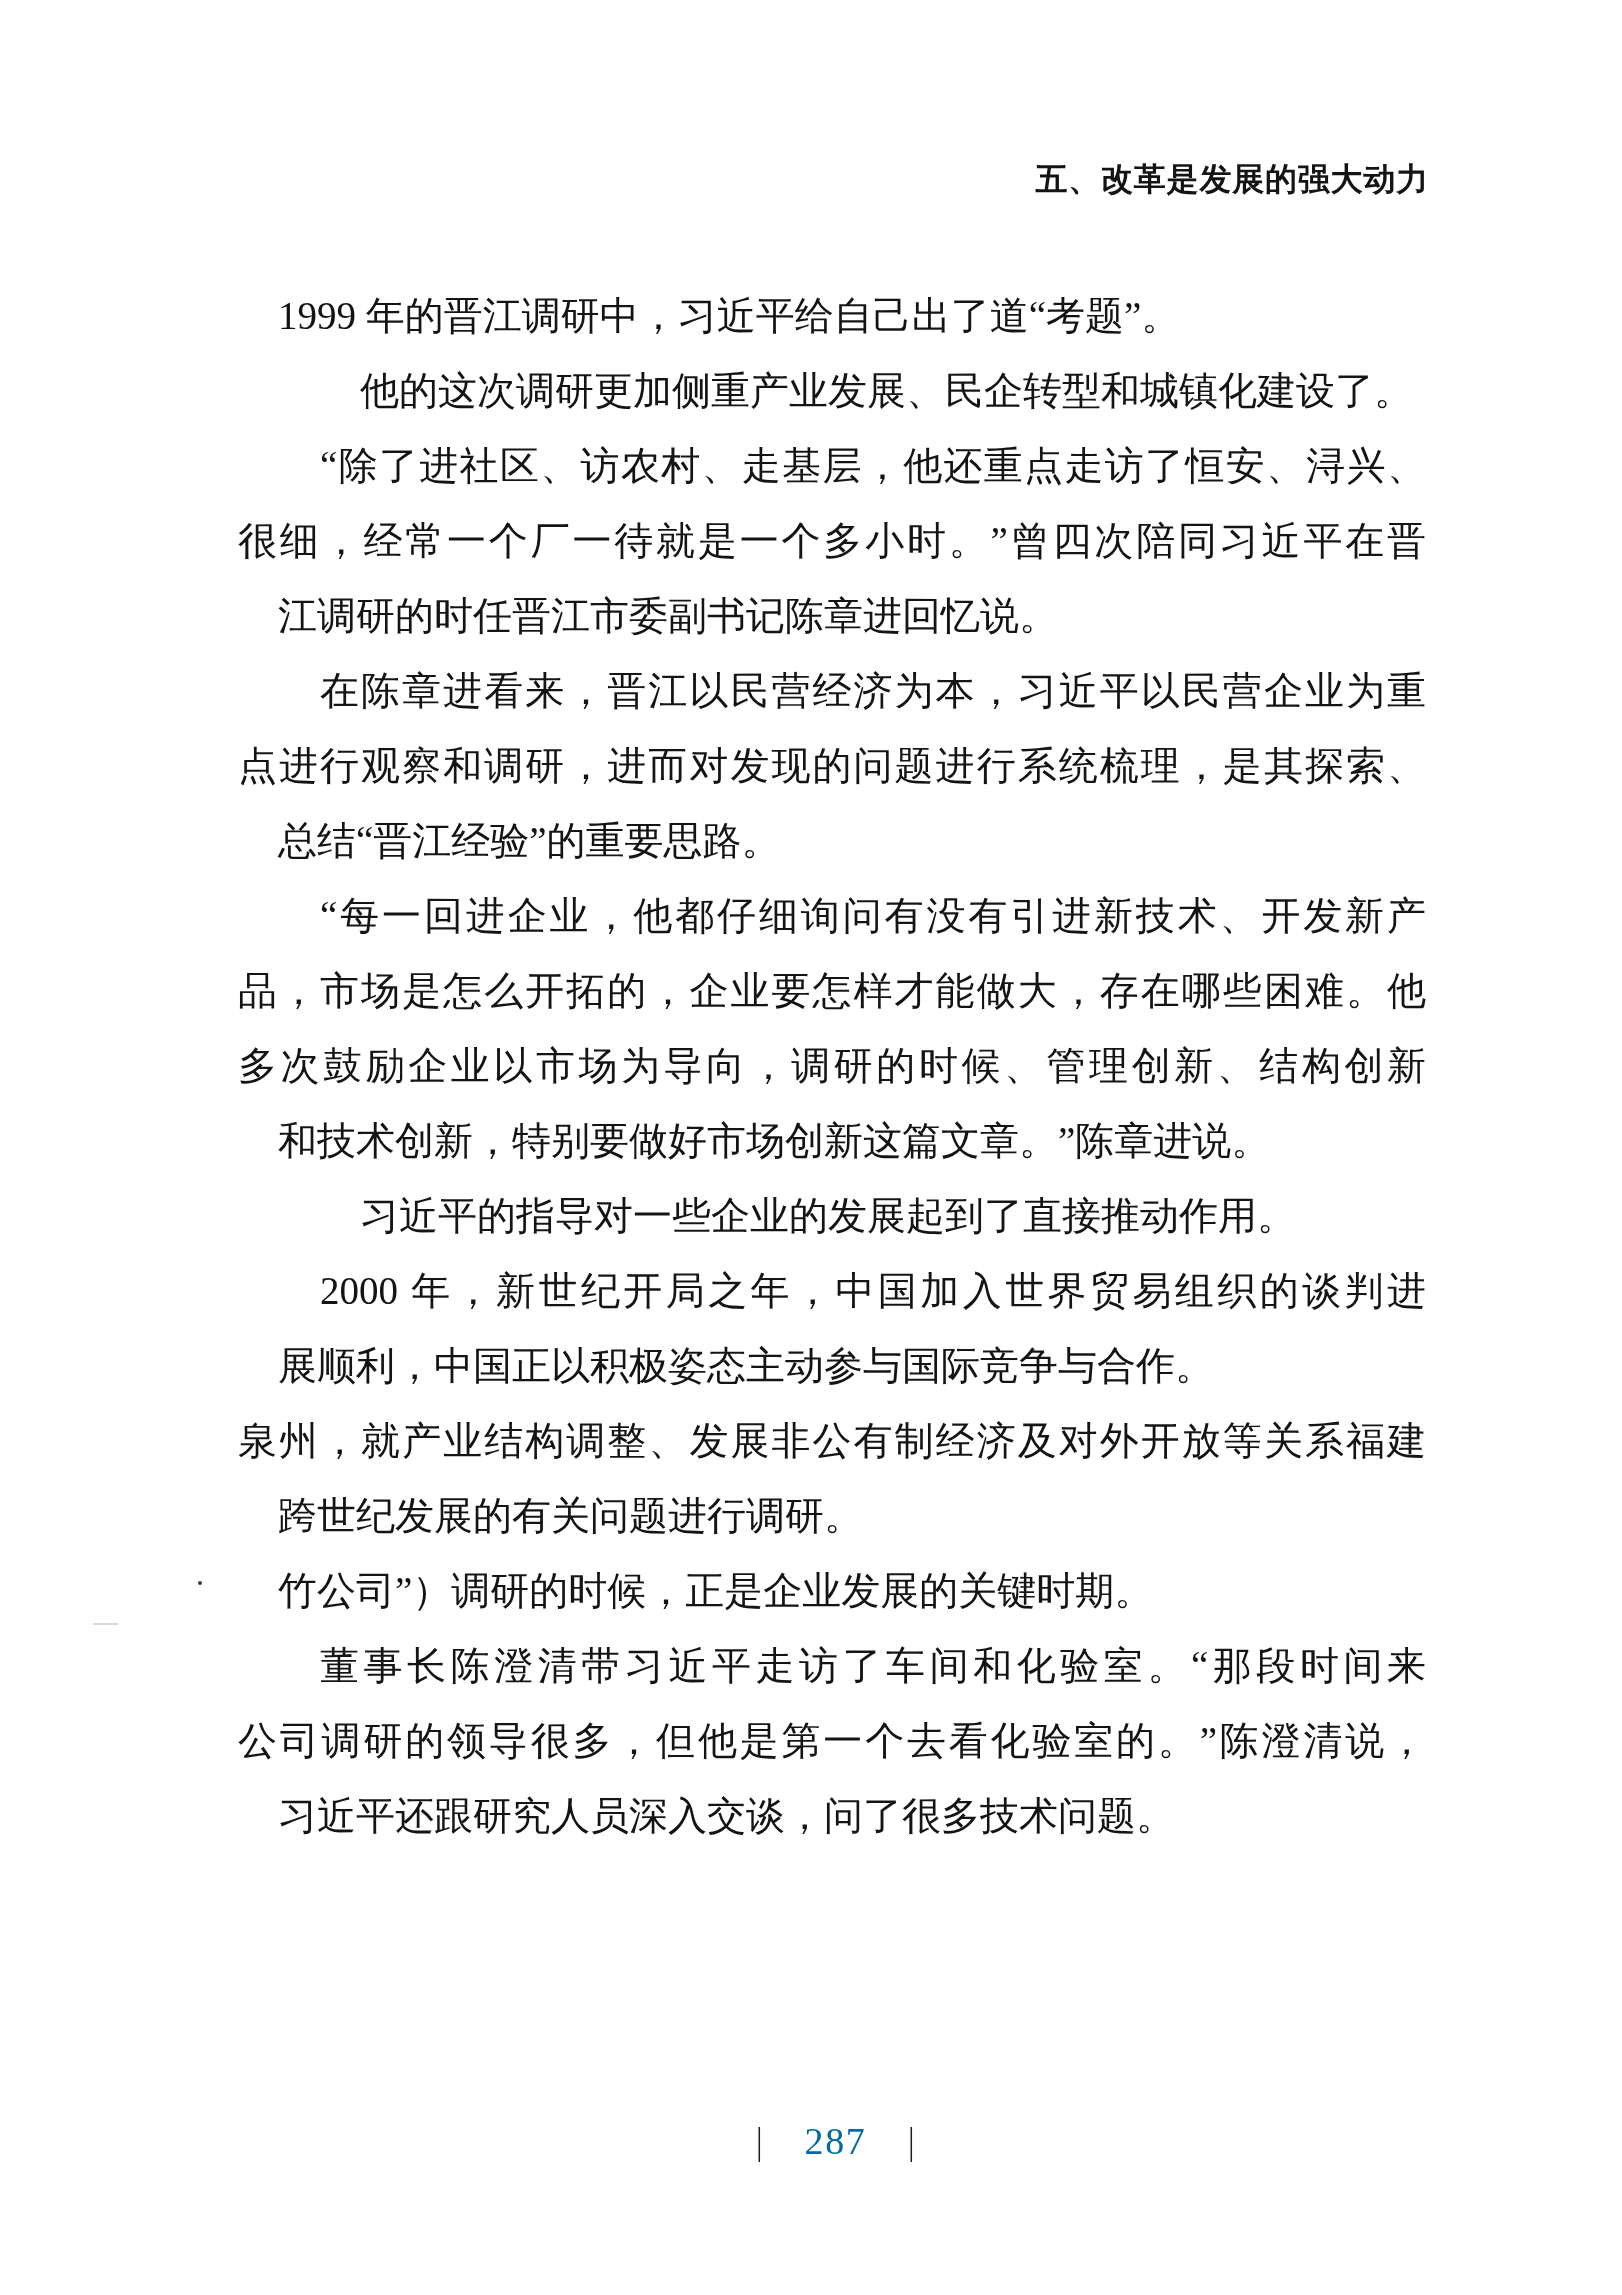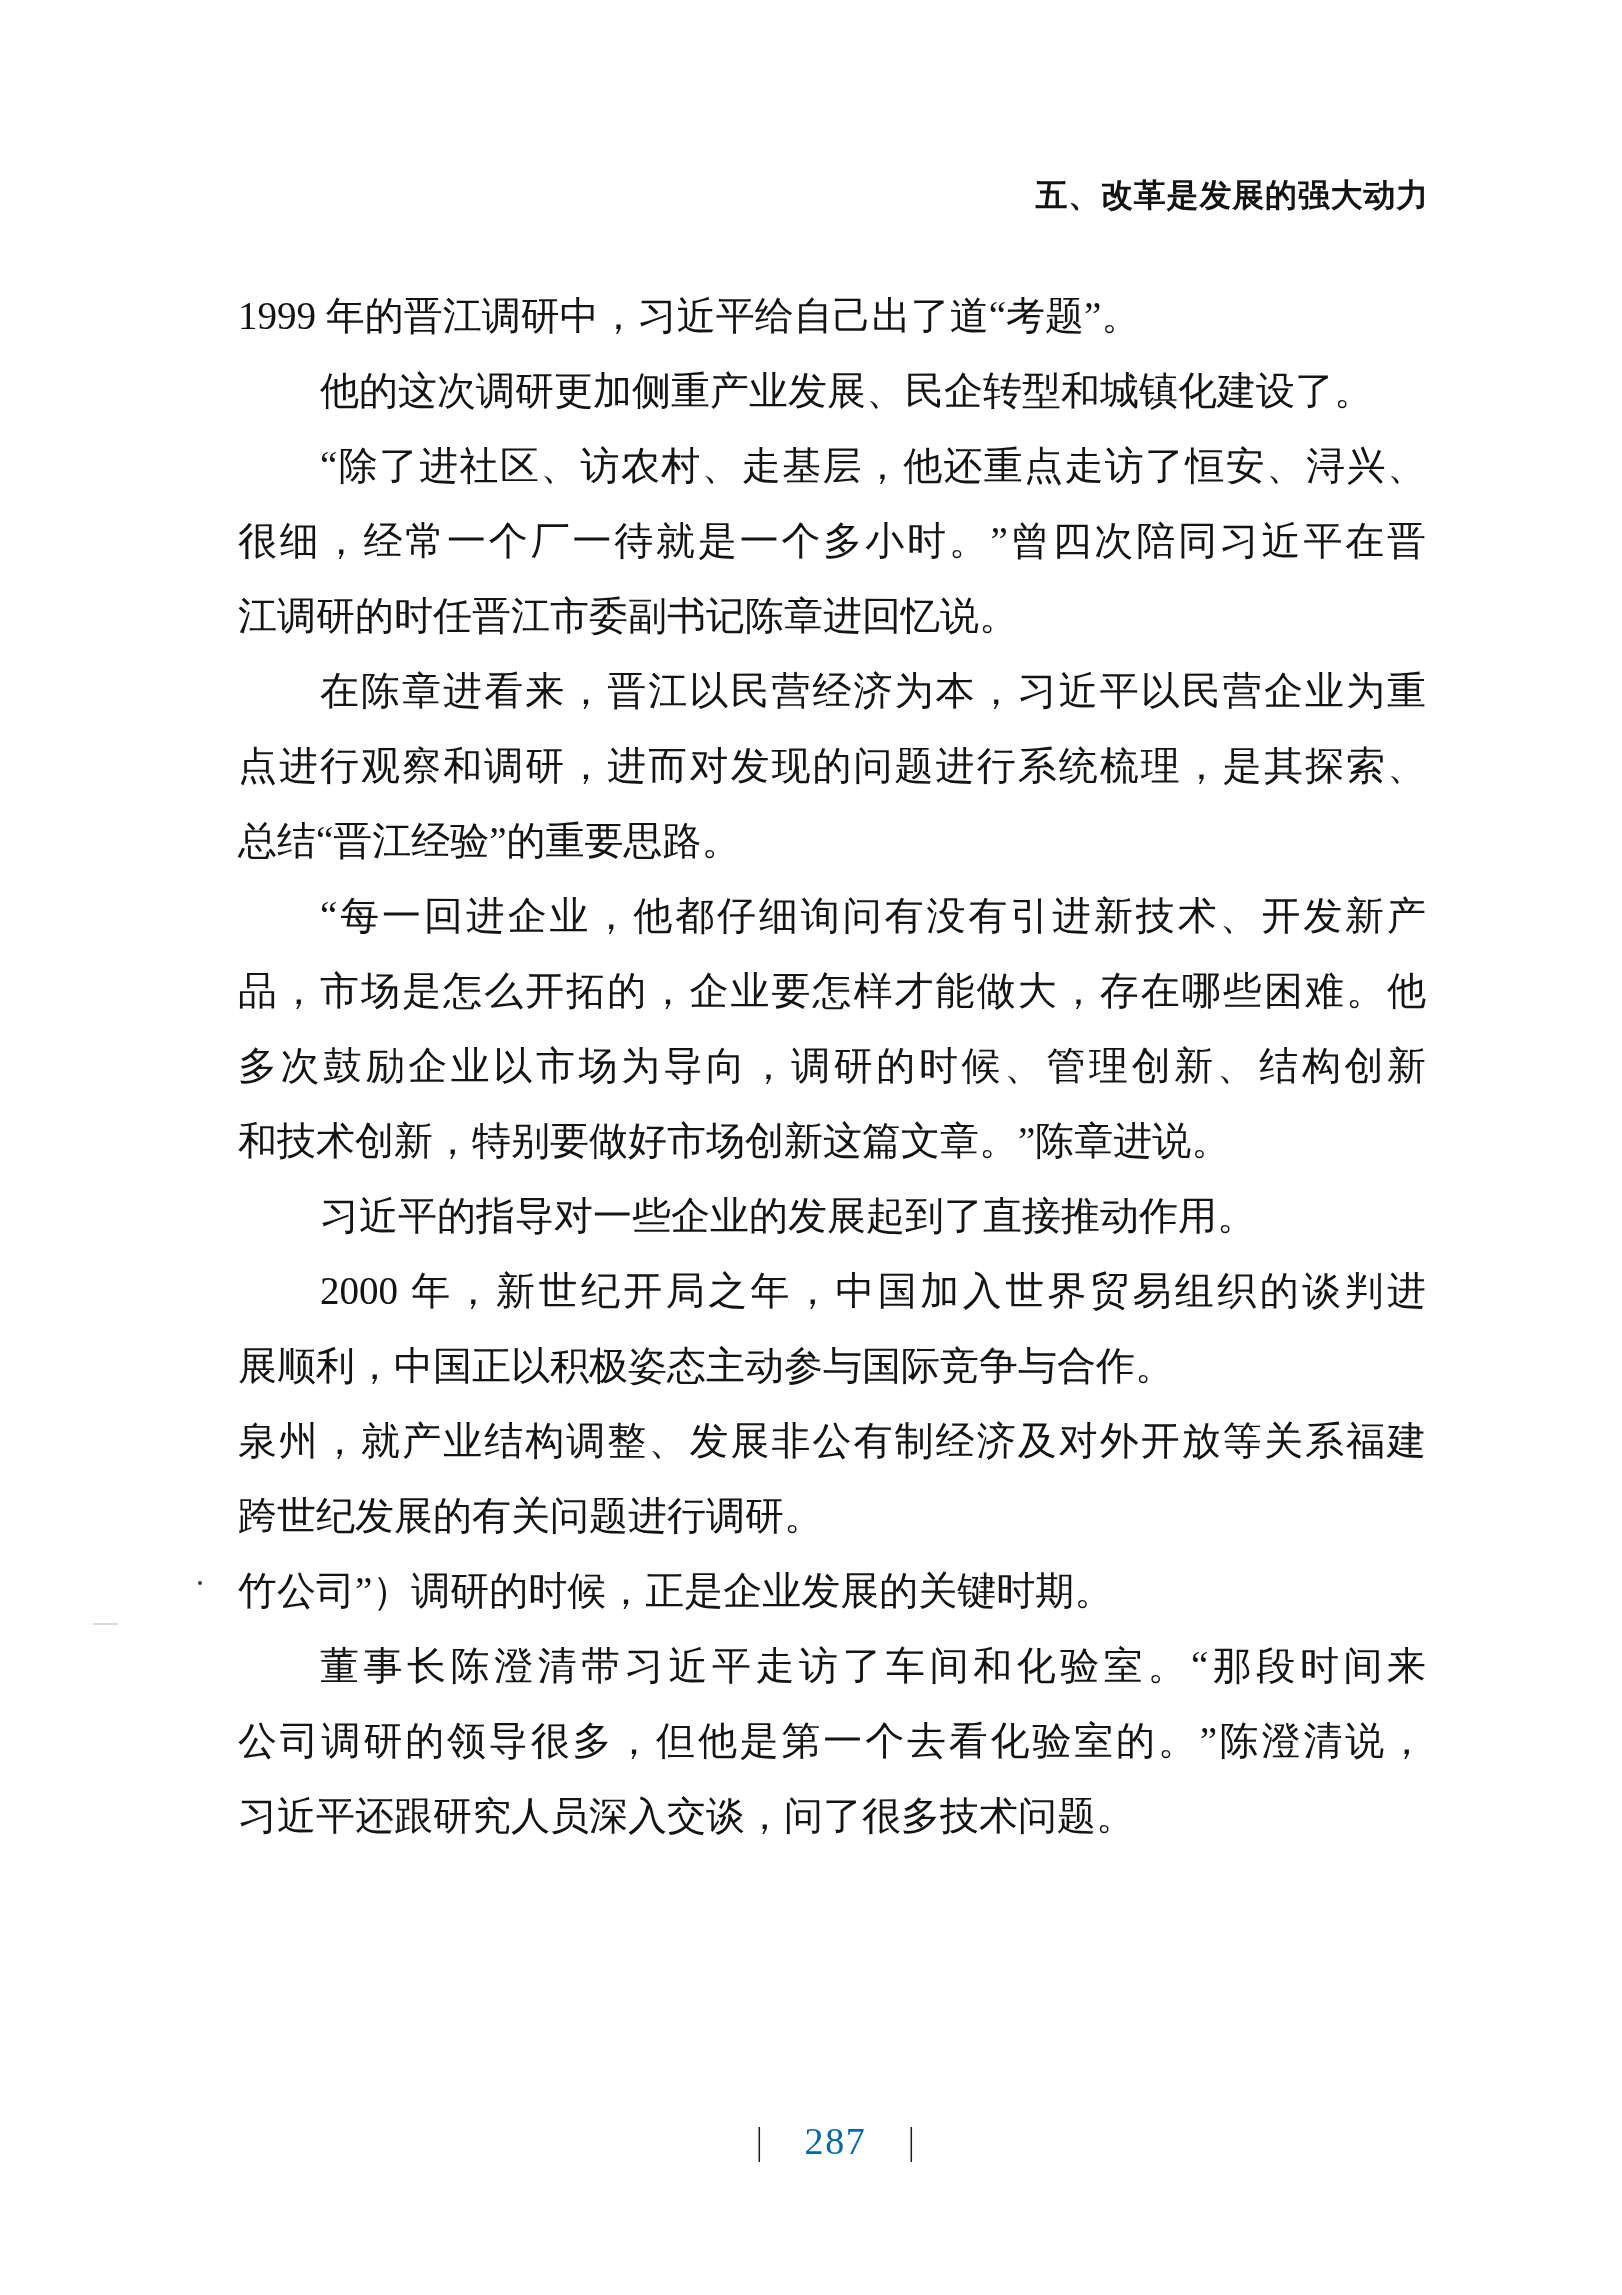--- a/index.html
+++ b/index.html
@@ -13,40 +13,39 @@
     overflow: hidden;
   }
   .running-header {
     position: absolute;
     top: 158px;
     right: 193px;
     font-size: 32px;
     font-weight: bold;
     letter-spacing: 0.8px;
     white-space: nowrap;
-    margin-top: 16px;
   }
   .body-text {
     position: absolute;
     left: 238px;
     top: 278px;
     width: 1188px;
   }
   .bl {
     height: 75px;
     line-height: 75px;
     font-size: 39px;
     letter-spacing: 0px;
     text-align: justify;
     text-align-last: justify;
     text-justify: inter-character;
     white-space: nowrap;
   }
   .bl.indent { padding-left: 82px; }
-  .bl.last { text-align-last: left; }
+  .bl.last { text-align-last: left; margin-left: 40px; }
   .footer {
     position: absolute;
     left: 0;
     right: 0;
     top: 2119px;
     display: flex;
     justify-content: center;
     align-items: center;
     gap: 41px;
     transform: translateX(24.5px);

